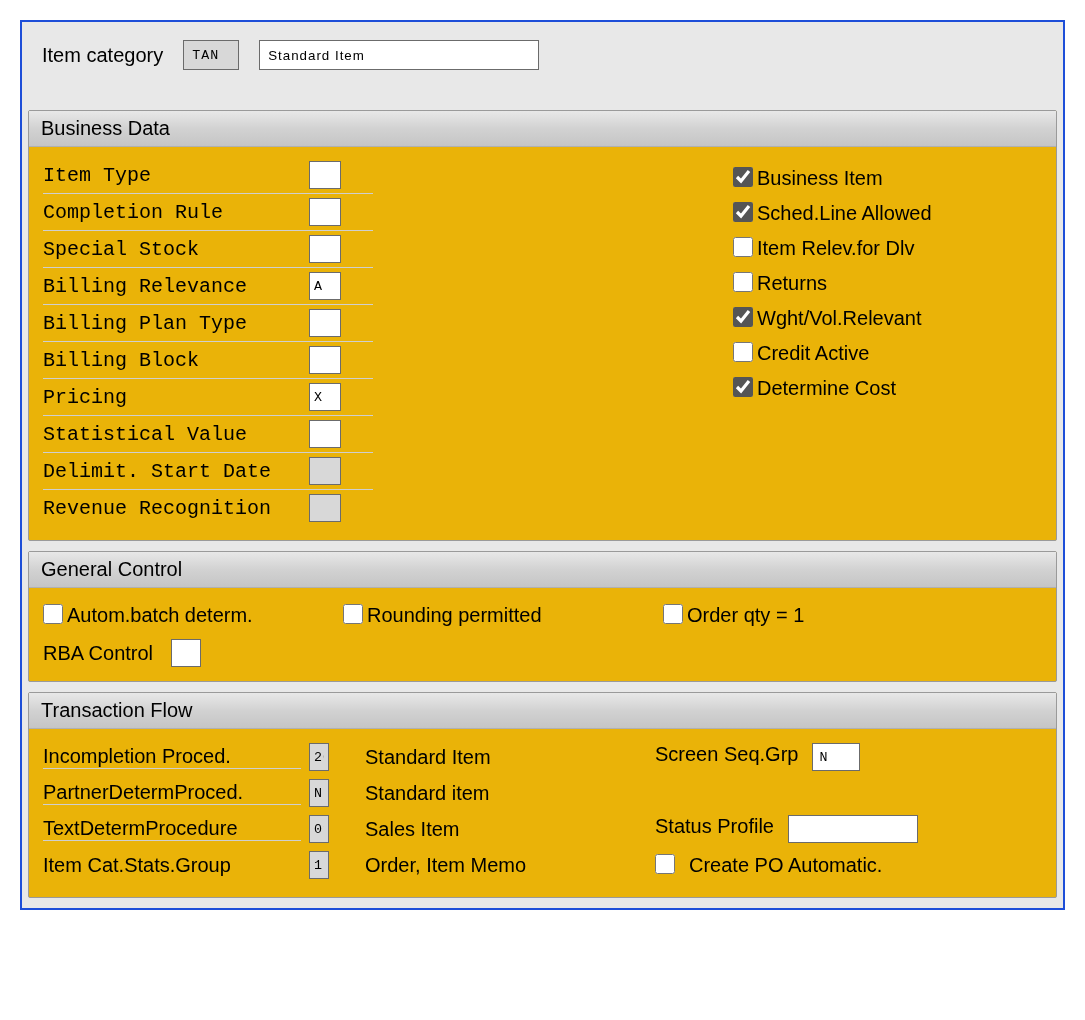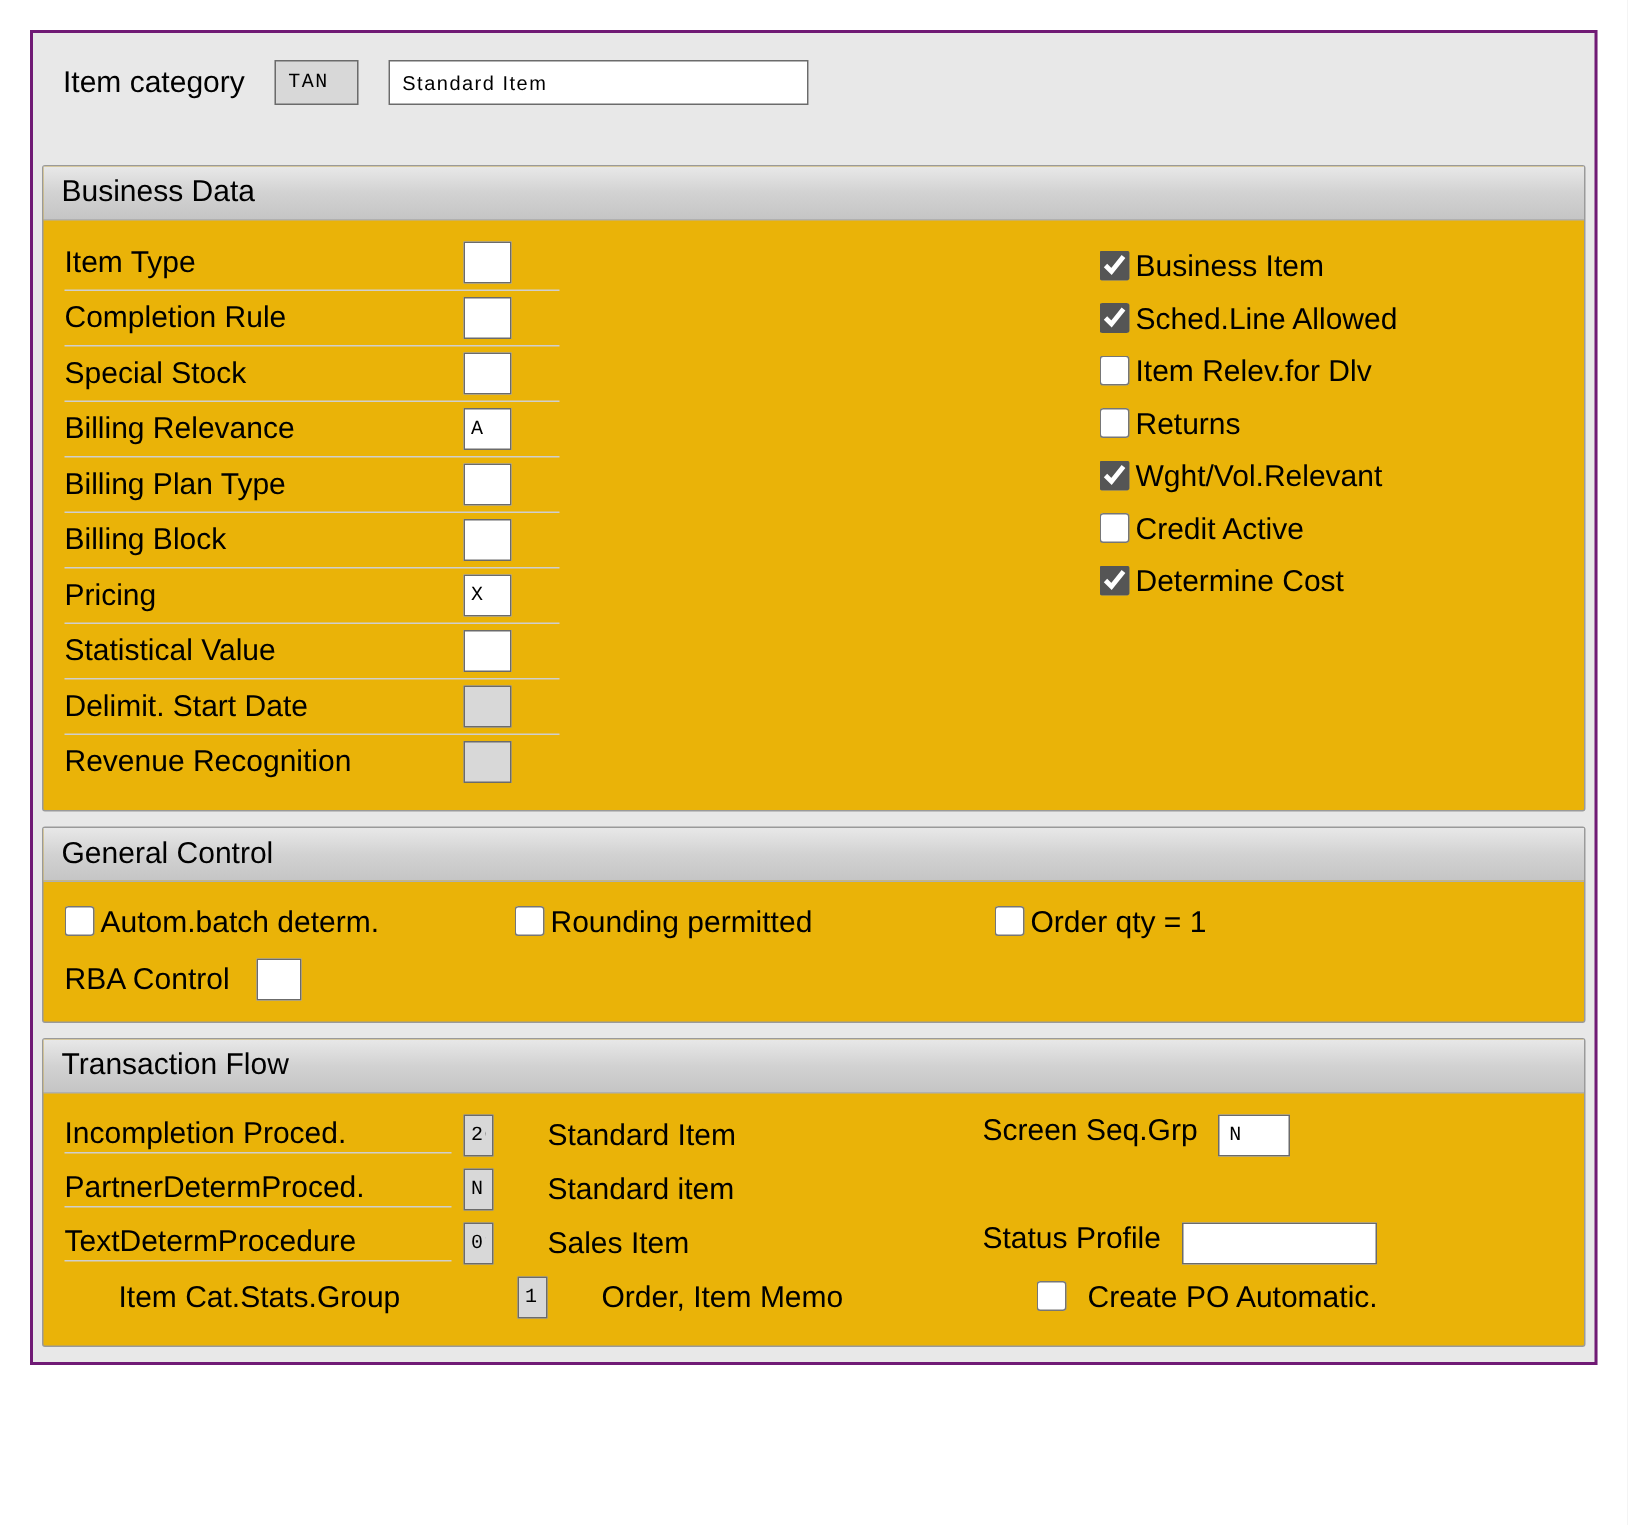--- a/index.html
+++ b/index.html
@@ -4,21 +4,21 @@
 <style>
 * { box-sizing: border-box; margin: 0; padding: 0; }
 body {
   font-family: Arial, Helvetica, sans-serif;
   font-size: 18px;
   background: #fff;
   padding: 20px;
 }
 .outer {
   width: 1045px;
-  border: 2px solid #701a75;
+  border: 2px solid #1d4ed8;
   background: #e8e8e8;
 }
 .top-area {
   padding: 18px 20px 40px 20px;
   display: flex;
   align-items: center;
   gap: 20px;
 }
 .label-item-cat { font-size: 20px; }
 .code-box, .text-box, .short-box, .med-box {
@@ -48,21 +48,21 @@
 .bd-left { width: 330px; }
 .bd-right { padding-left: 360px; padding-top: 4px; }
 .field-row {
   display: flex;
   align-items: center;
   border-bottom: 1px solid #cfcfcf;
   padding: 4px 0;
   gap: 8px;
 }
 .field-row:last-child { border-bottom: none; }
-.field-row .fl { width: 258px; font-size: 20px; }
+.field-row .fl { width: 258px; font-size: 20px; font-family: Liberation Mono, monospace; }
 .short-box { width: 32px; font-family: "Courier New", monospace; text-align: left; padding: 2px 4px; height: 28px; }
 .short-box.ro { background: #d8d8d8; }
 .cb-row {
   display: flex;
   align-items: flex-start;
   gap: 4px;
   padding: 6px 0;
   font-size: 20px;
 }
 input[type=checkbox] {
@@ -76,21 +76,21 @@
   width: 100%;
   display: flex;
   align-items: center;
   gap: 18px;
   margin-top: 6px;
   font-size: 20px;
 }
 .tf-body { }
 .tf-row { display: flex; align-items: center; padding: 4px 0; }
 .tf-row .fl { width: 258px; border-bottom: 1px solid #cfcfcf; padding-bottom: 0; font-size: 20px; }
-.tf-row:last-child .fl { border-bottom: none; margin-left: 36px; }
+.tf-row:last-child .fl { border-bottom: none; }
 .tf-code { width: 20px; margin-left: 8px; }
 .tf-desc { width: 290px; margin-left: 36px; font-size: 20px; }
 .tf-right { display: flex; align-items: flex-start; gap: 14px; font-size: 20px; }
 .med-box { width: 48px; font-family: "Courier New", monospace; padding: 2px 6px; height: 28px; }
 .wide-box { width: 130px; border: 1px solid #6b6b6b; background: #fff; height: 28px; }
 </style>
 </head>
 <body>
 
 <div class="outer">

